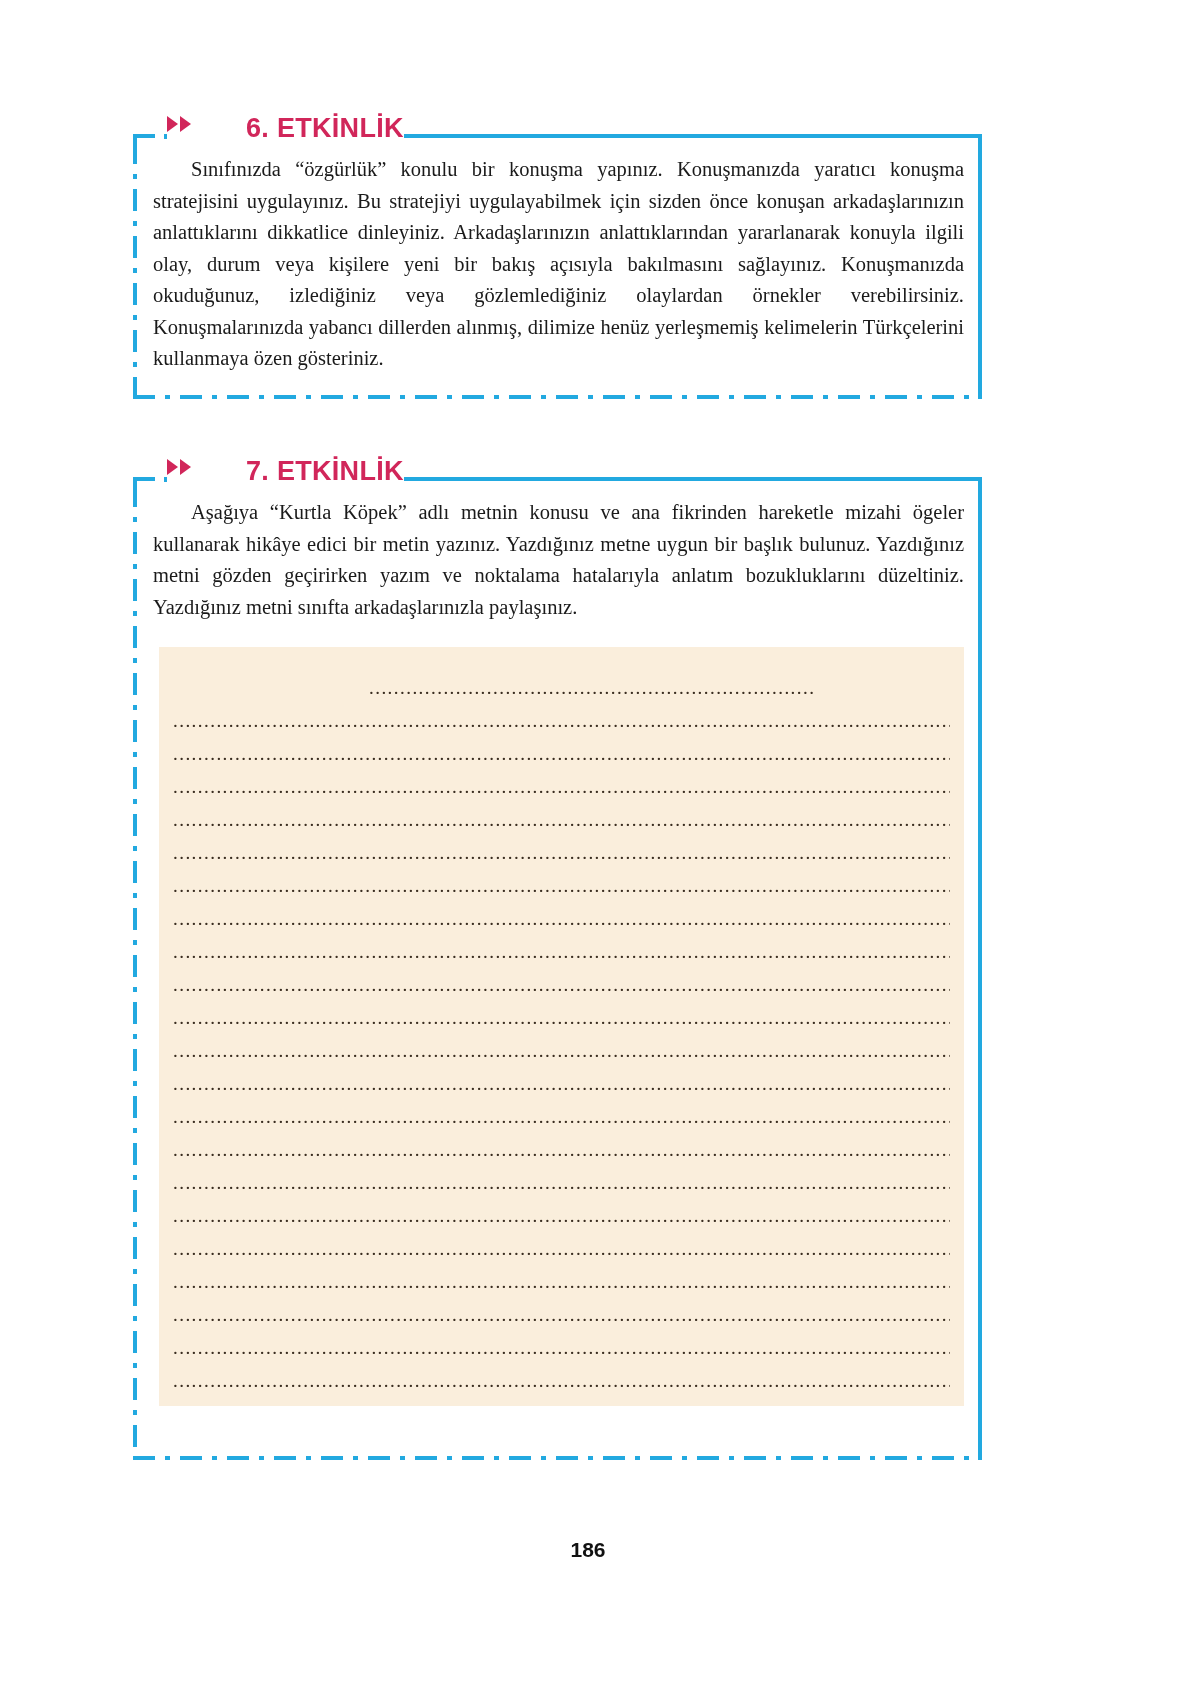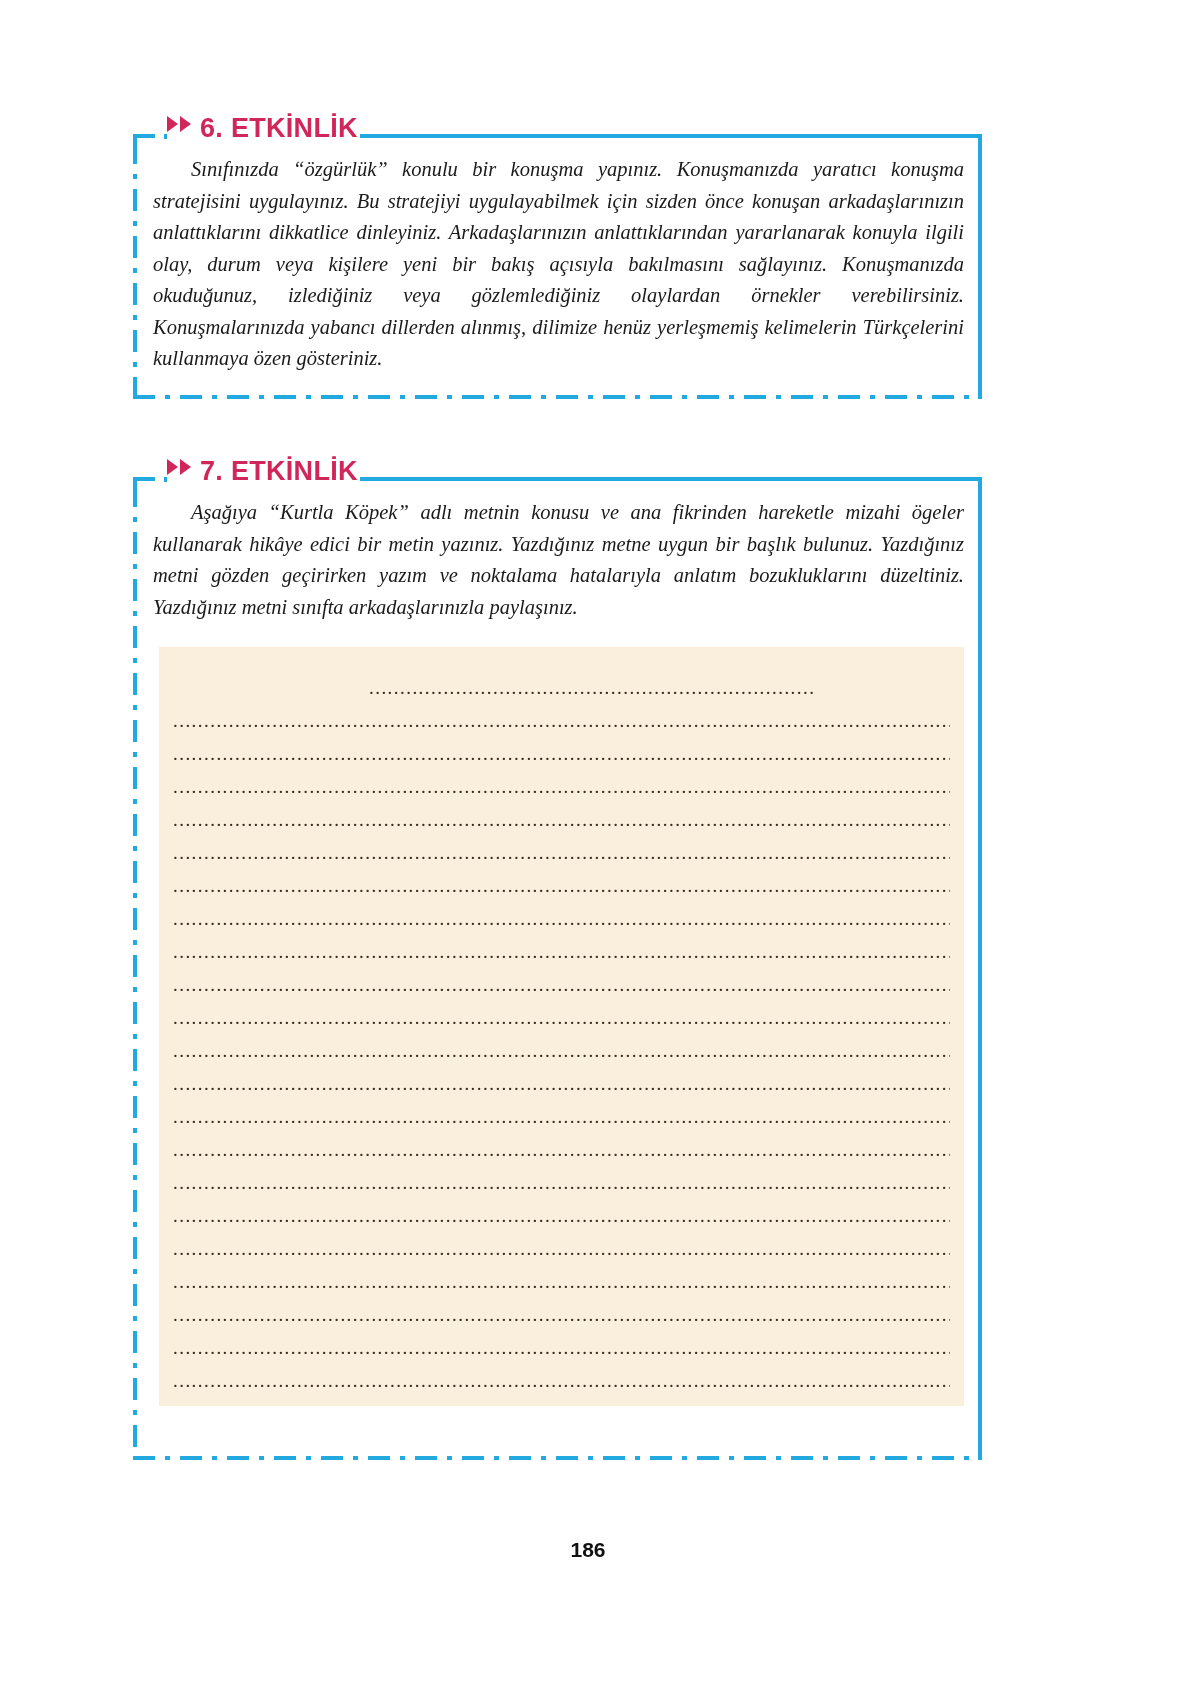--- a/index.html
+++ b/index.html
@@ -99,20 +99,21 @@
   .act-header {
     position: absolute;
     left: 34px;
     top: -4px;
     height: 40px;
     display: flex;
     align-items: center;
     background: #ffffff;
     padding-right: 0;
     z-index: 3;
+    gap: 46px;
   }
   .arrows {
     display: inline-flex;
     align-items: center;
     gap: 2px;
     margin-right: 9px;
     position: relative;
     top: -4px;
   }
   .arrow-tri {
@@ -147,21 +148,21 @@
     padding: 0 18px 0 20px;
     padding-top: 42px;
     font-size: 20.5px;
     line-height: 31.5px;
     color: #1a1a1a;
     text-align: justify;
     text-justify: inter-word;
     font-family: "Liberation Serif", serif;
     z-index: 2;
   }
-  .act-body p { text-indent: 38px; font-style: italic; }
+  .act-body p { text-indent: 38px; }
 
   
   .writing-area {
     position: relative;
     margin: 24px 18px 28px 26px;
     background: #FAEEDC;
     padding: 17px 14px 16px 14px;
   }
   .wline {
     height: 33px;

